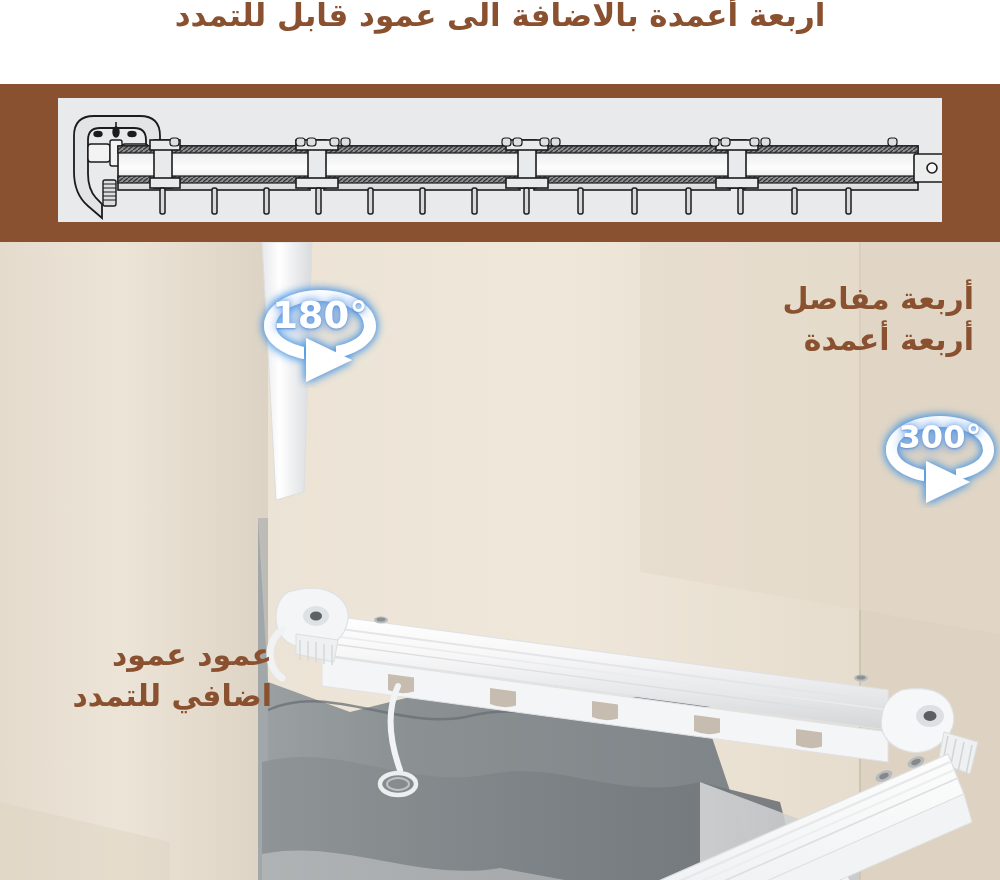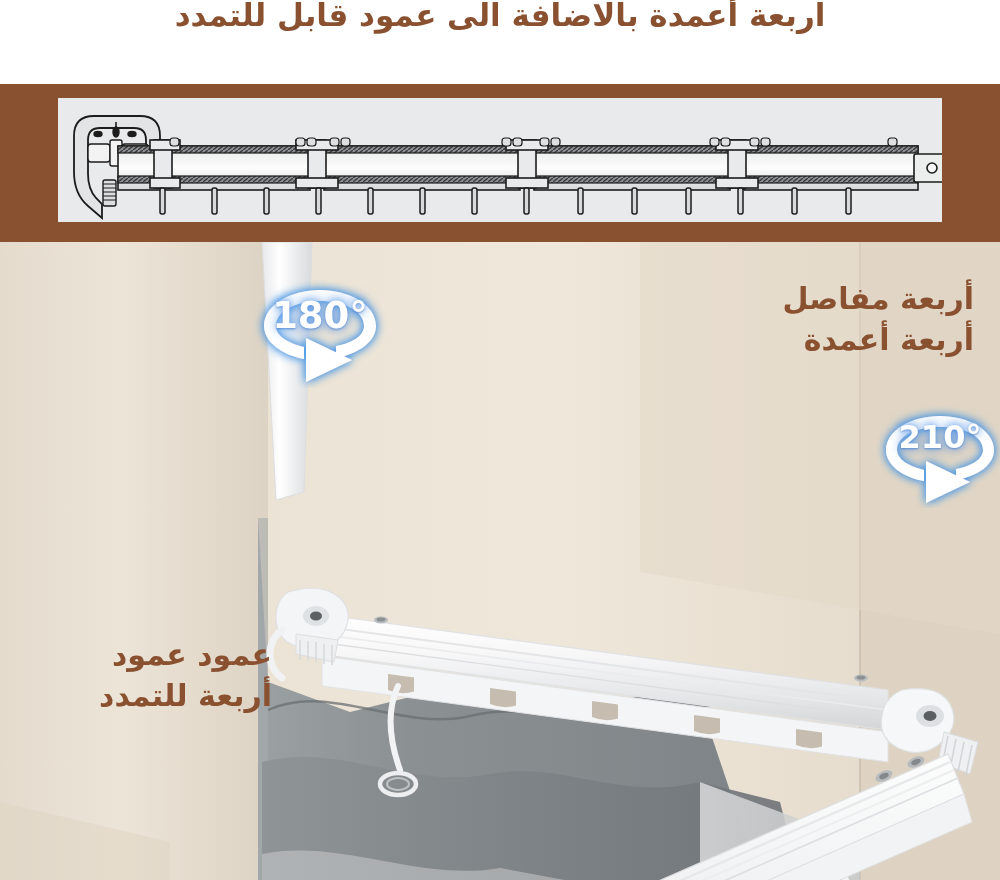--- a/index.html
+++ b/index.html
@@ -426,21 +426,21 @@
       <path d="M0 560 L170 600 L170 638 L0 638 Z" fill="#ded3c2" opacity="0.45"></path>
     </svg>
 
     <div class="label-right" style="top:36px;">
       <div>أربعة مفاصل</div>
       <div>أربعة أعمدة</div>
     </div>
 
     <div class="label-left" style="top:392px;">
       <div>عمود عمود</div>
-      <div>أربعة للتمدد</div>
+      <div>اضافي للتمدد</div>
     </div>
   </div>
 
   <div class="badge badge-180">
     <svg viewBox="0 0 140 120" xmlns="http://www.w3.org/2000/svg">
       <defs>
         <filter id="glow180" x="-60%" y="-60%" width="220%" height="220%">
           <feGaussianBlur stdDeviation="5" result="b"></feGaussianBlur>
           <feFlood flood-color="#4f9ae4" flood-opacity="0.95"></feFlood>
           <feComposite in2="b" operator="in" result="g"></feComposite>
@@ -474,17 +474,17 @@
               <feMergeNode in="SourceGraphic"></feMergeNode>
             </feMerge>
         </filter>
       </defs>
       <g filter="url(#glow360)">
         <path d="M10 54 C10 34 36 20 64 20 C92 20 118 34 118 54 C118 69 102 80 80 84 L80 73 C96 70 107 63 107 54 C107 40 88 31 64 31 C40 31 21 40 21 54 C21 63 32 70 48 74 L48 85 C26 81 10 69 10 54 Z" fill="#ffffff"></path>
         <path d="M50 65 L94 86 L50 107 Z" fill="#ffffff"></path>
       </g>
     </svg>
     <div class="badge-text">
-      <span class="badge-label">210°</span>
+      <span class="badge-label">300°</span>
     </div>
   </div>
 
 </div>
 
 </body></html>

